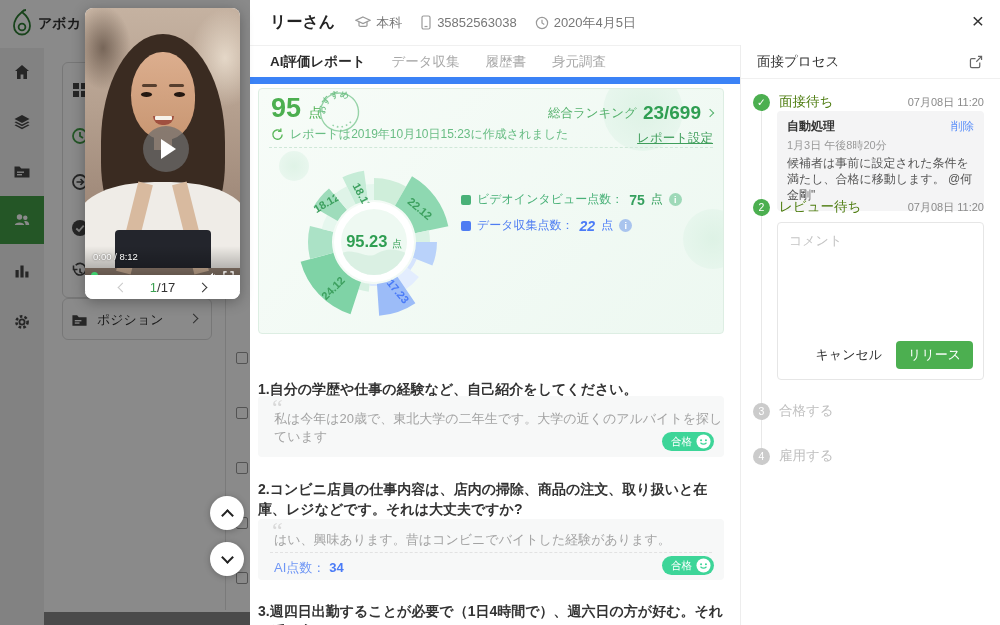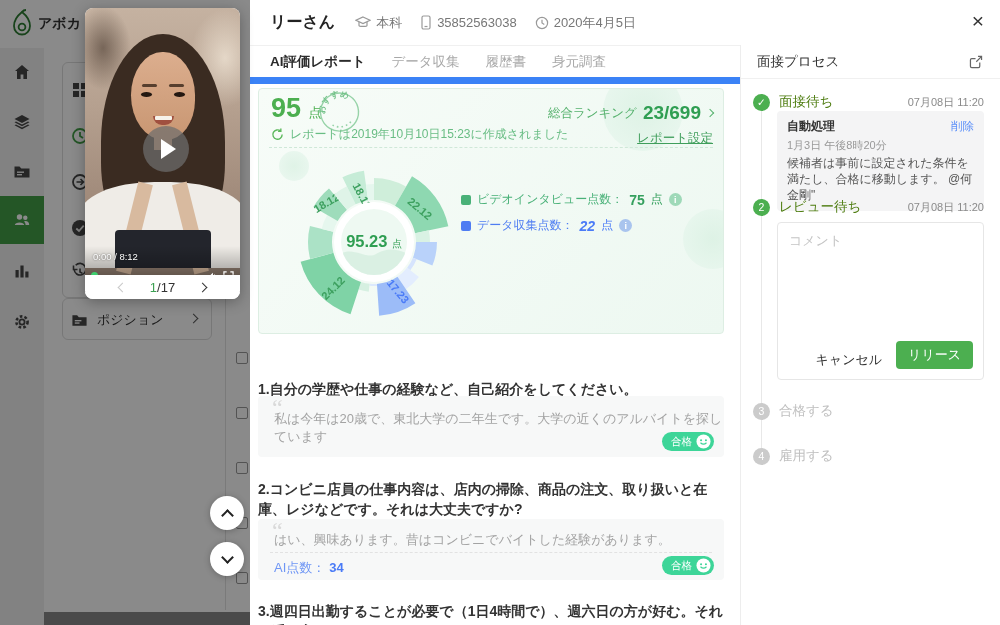--- a/index.html
+++ b/index.html
@@ -138,21 +138,21 @@
   .sdate { font-size:11px; color:#8a8a8a; }
   .note { position:absolute; left:36px; right:16px; top:66px; background:#f4f4f5; border-radius:4px; padding:7px 10px; }
   .note-t { display:flex; justify-content:space-between; align-items:center; }
   .note-title { font-size:12px; font-weight:bold; color:#333; }
   .note-del { font-size:11.5px; color:#5b8ff9; }
   .note-time { font-size:11px; color:#999; margin-top:3px; }
   .note-body { font-size:12px; color:#555; line-height:1.35; margin-top:2px; }
   .cmt { position:absolute; left:36px; right:16px; top:177px; height:158px; background:#fff;
     border:1px solid #e6e6e6; border-radius:4px;padding-left:33px; }
   .cmt-ph { position:absolute; left:11px; top:9px; font-size:13px; color:#c4c4c4; }
-  .cmt-btns { position:absolute; right:10px; bottom:10px; display:flex; align-items:flex-end; gap:14px; }
+  .cmt-btns { position:absolute; right:10px; bottom:10px; display:flex; align-items:center; gap:14px; }
   .btn-cancel { font-size:13px; color:#333; }
   .btn-release { font-size:13px; color:#fff; background:#4caf50; border:none; border-radius:4px; padding:5px 12px; }
 </style>
 </head>
 <body>
 
 <div id="under">
   <div class="topbar">
     <svg class="abs" style="left:9px;top:8px" width="26" height="30" viewBox="0 0 26 30">
       <path d="M13 4 C8 8 5 13 5 18 a8 8.5 0 0 0 16 0 c0-5-3-10-8-14Z" fill="none" stroke="#2e7d32" stroke-width="1.8"></path>

